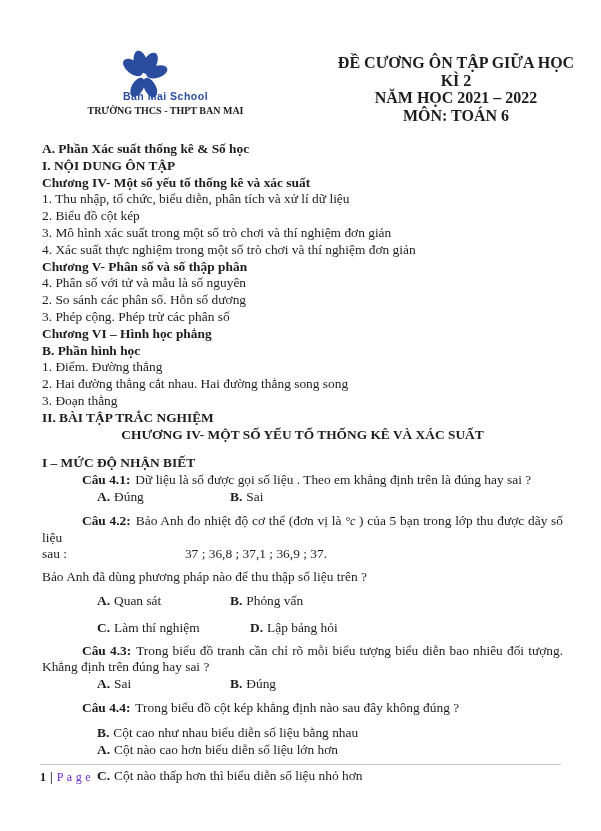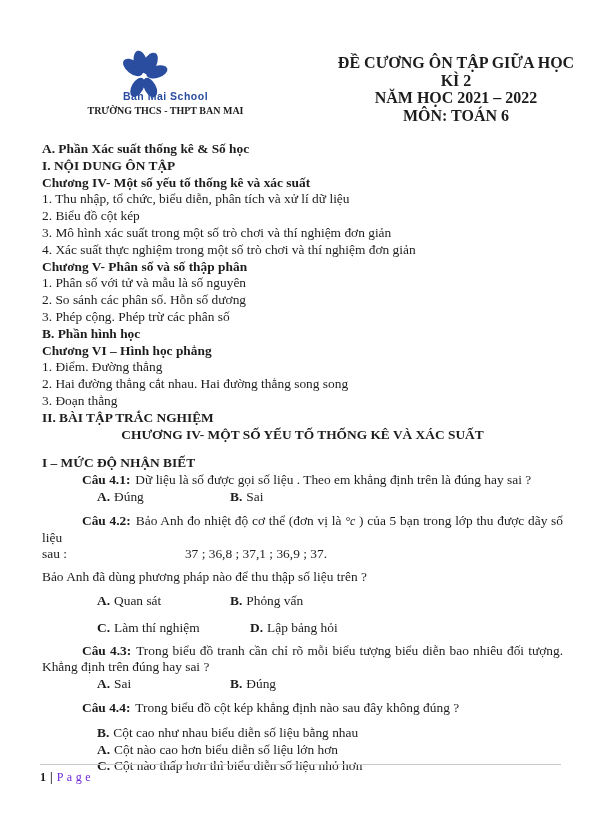--- a/index.html
+++ b/index.html
@@ -46,21 +46,21 @@
   .q { margin-top: 7px; }
   .qtext { text-align: justify; }
   .q-label { font-weight: bold; margin-right: 5px; margin-left: 40px; }
   .opt-key { font-weight: bold; margin-right: 4px; }
   .optrow { display: flex; padding-left: 55px; }
   .optrow .opt:first-child { width: 133px; }
   .optrow.spaced { margin-top: 7px; }
   .optrow.spaced2 { margin-top: 10px; gap: 20px; }
   .opt-line { padding-left: 55px; }
   .opt-line.spaced { margin-top: 8px; }
-  .opt-line.spaced2 { }
+  .opt-line.spaced2 { margin-top: 10px; }
   .q42-data { margin-top: 0; }
   .q42-series { margin-left: 118px; }
   .subq { margin-top: 6px; }
   .unit-sup { font-style: italic; font-size: 12px; }
 
   
   .footer {
     position: absolute; left: 40px; right: 40px; top: 764px;
     border-top: 1px solid #c9c9c9;
     padding-top: 5px;
@@ -99,25 +99,25 @@
   <div class="doc-body">
 
     <div class="outline-line b">A. Phần Xác suất thống kê &amp; Số học</div>
     <div class="outline-line b">I. NỘI DUNG ÔN TẬP</div>
     <div class="outline-line b">Chương IV- Một số yếu tố thống kê và xác suất</div>
     <div class="outline-line">1. Thu nhập, tổ chức, biểu diễn, phân tích và xử lí dữ liệu</div>
     <div class="outline-line">2. Biểu đồ cột kép</div>
     <div class="outline-line">3. Mô hình xác suất trong một số trò chơi và thí nghiệm đơn giản</div>
     <div class="outline-line">4. Xác suất thực nghiệm trong một số trò chơi và thí nghiệm đơn giản</div>
     <div class="outline-line b">Chương V- Phân số và số thập phân</div>
-    <div class="outline-line">1. Phân số với tử và mẫu là số nguyên</div>
+    <div class="outline-line">4. Phân số với tử và mẫu là số nguyên</div>
     <div class="outline-line">2. So sánh các phân số. Hỗn số dương</div>
     <div class="outline-line">3. Phép cộng. Phép trừ các phân số</div>
+    <div class="outline-line b">Chương VI – Hình học phẳng</div>
     <div class="outline-line b">B. Phần hình học</div>
-    <div class="outline-line b">Chương VI – Hình học phẳng</div>
     <div class="outline-line">1. Điểm. Đường thẳng</div>
     <div class="outline-line">2. Hai đường thẳng cắt nhau. Hai đường thẳng song song</div>
     <div class="outline-line">3. Đoạn thẳng</div>
     <div class="outline-line b">II. BÀI TẬP TRẮC NGHIỆM</div>
     <div class="center-heading">CHƯƠNG IV- MỘT SỐ YẾU TỐ THỐNG KÊ VÀ XÁC SUẤT</div>
     <div class="level-heading">I – MỨC ĐỘ NHẬN BIẾT</div>
 
     <div class="q" style="margin-top:0">
       <div>
         <span class="q-label">Câu 4.1:</span><span>Dữ  liệu là số được gọi số liệu . Theo em khẳng định trên là đúng hay sai ?</span>

